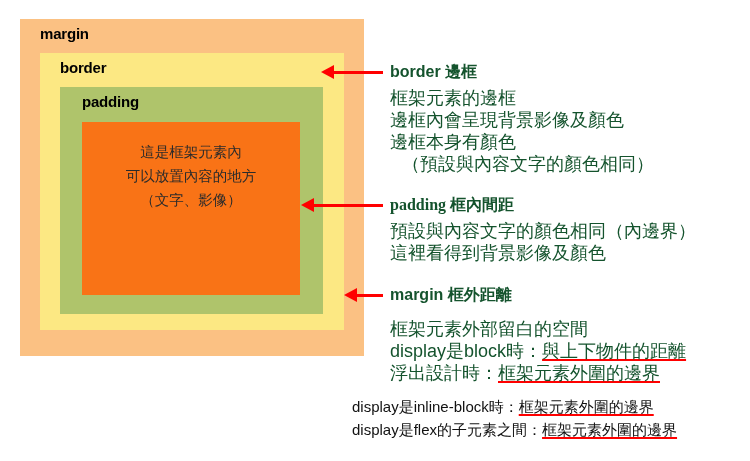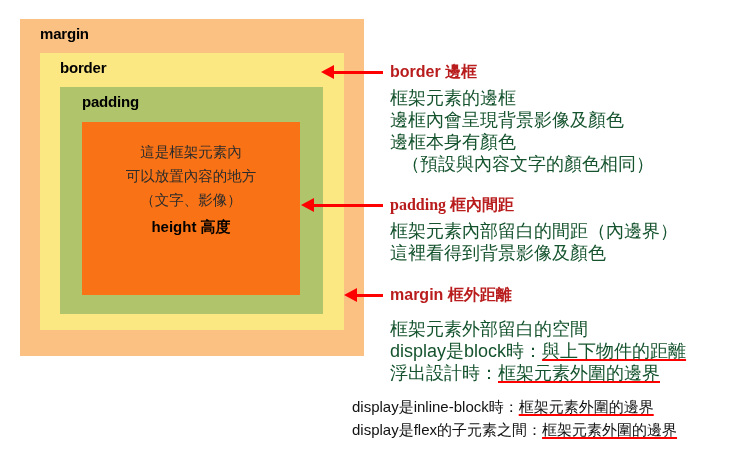--- a/index.html
+++ b/index.html
@@ -112,21 +112,21 @@
   #arrow-border  { left: 321px; top: 65px;  width: 62px; }
   #arrow-padding { left: 301px; top: 198px; width: 82px; }
   #arrow-margin  { left: 344px; top: 288px; width: 39px; }
 
   
   .annot {
     position: absolute;
     left: 390px;
   }
   .annot-title {
-    color: #b91c1c;
+    color: #14532d;
     font-weight: bold;
     font-size: 16px;
     white-space: nowrap;
     line-height: 20px;
   }
   .annot-body {
     color: #14532d;
     font-size: 18px;
     line-height: 22px;
     white-space: nowrap;
@@ -174,21 +174,20 @@
     <div id="label-padding" class="box-label">padding</div>
   </div>
 
   <div id="content-box" class="boxlayer">
     <div id="content-lines" class="content-text">
       <div>這是框架元素內</div>
       <div>可以放置內容的地方</div>
       <div>（文字、影像）</div>
     </div>
     <div id="content-dims" class="content-text">
-      <div>height 高度</div>
     </div>
   </div>
 
 </div>
 
 <div id="arrow-border" class="arrow">
   <div class="head"></div>
   <div class="shaft"></div>
 </div>
 <div id="arrow-padding" class="arrow">
@@ -206,21 +205,21 @@
     <div>框架元素的邊框</div>
     <div>邊框內會呈現背景影像及顏色</div>
     <div>邊框本身有顏色</div>
     <div class="indent">（預設與內容文字的顏色相同）</div>
   </div>
 </div>
 
 <div id="annot-padding" class="annot">
   <div class="annot-title">padding 框內間距</div>
   <div class="annot-body">
-    <div>框架元素內部留白的間距（內邊界）</div>
+    <div>預設與內容文字的顏色相同（內邊界）</div>
     <div>這裡看得到背景影像及顏色</div>
   </div>
 </div>
 
 <div id="annot-margin" class="annot">
   <div class="annot-title">margin 框外距離</div>
   <div class="annot-body">
     <div>框架元素外部留白的空間</div>
     <div>
       <span>display是block時：</span><span class="uline">與上下物件的距離</span>

